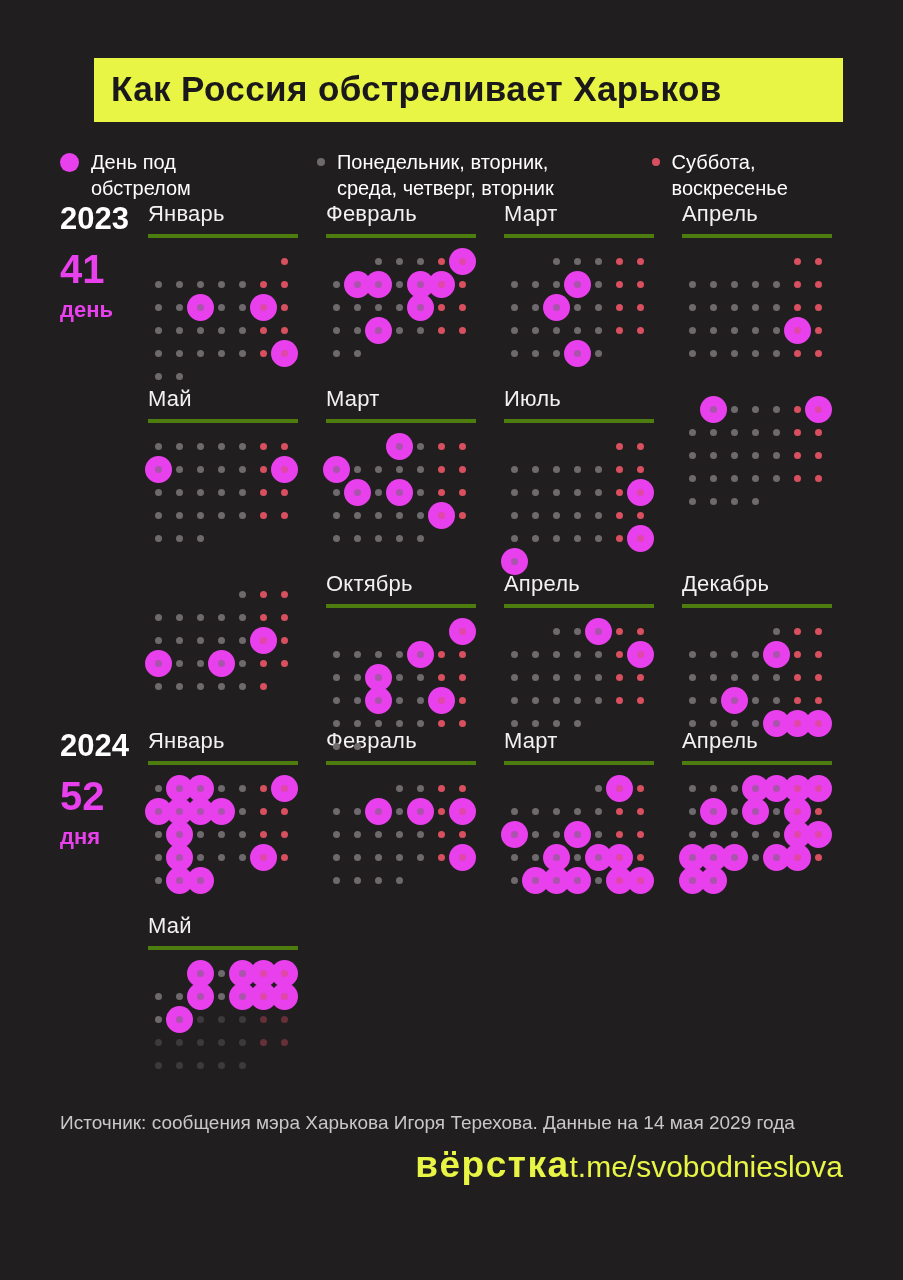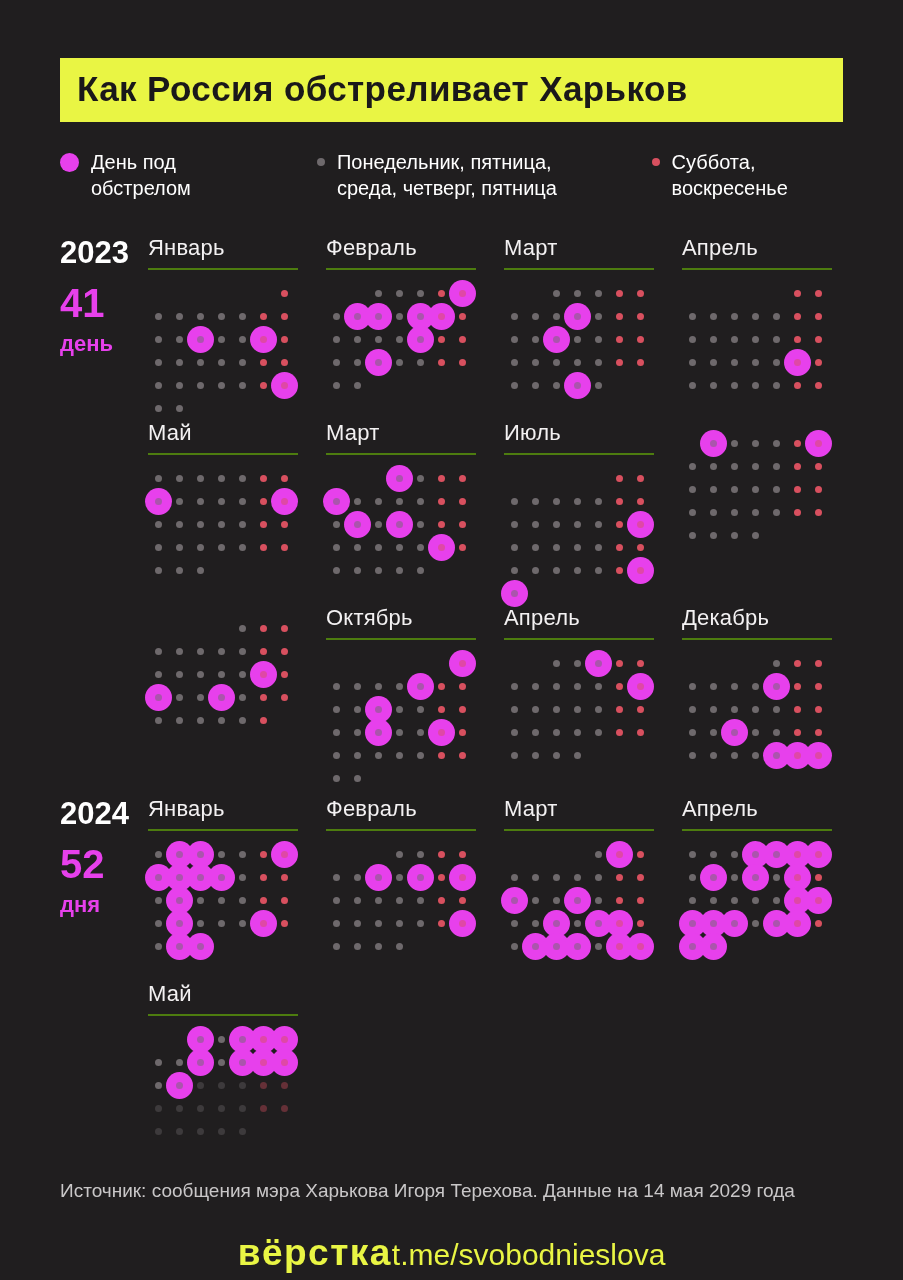--- a/index.html
+++ b/index.html
@@ -9,75 +9,76 @@
     background:var(--bg,#201e1f);
     font-family:"Liberation Sans", sans-serif;
   }
   .page { padding:58px 60px 0; }
 
   .title-bar {
     background:var(--yellow,#e9f544);
     color:#1a181a;
     font-size:35px; font-weight:700; letter-spacing:.4px;
     padding:11px 17px 13px;
+    margin-left:34px;
   }
 
   .legend { display:flex; margin-top:27px; color:#ffffff; font-size:20px; line-height:26px;gap:47px; }
   .legend-item { display:flex; gap:12px; }
   .legend-item.li1 { width:242px; }
   .legend-item.li2 { width:338px; }
   .legend-text { max-width:235px; }
   .sw-big { flex:0 0 auto; width:19px; height:19px; border-radius:50%; background:var(--magenta,#e740ec); margin-top:4px; }
   .sw-small { flex:0 0 auto; width:8px; height:8px; border-radius:50%; margin-top:9px; margin-left:4px; }
   .sw-gray { background:var(--gray-dot,#6e696c); }
   .sw-red { background:var(--red-dot,#d8505f); }
 
-  .year-section { display:flex; margin-top:34px; }
+  .year-section { display:flex; }
   .year-col { width:88px; flex:0 0 auto; }
   .year-label { color:#ffffff; font-size:31px; font-weight:700; }
   .count-value { color:var(--magenta,#e740ec); font-size:40px; font-weight:700; line-height:56px; margin-top:4px; }
   .count-label { color:var(--magenta,#e740ec); font-size:22px; font-weight:700; }
 
   .months-grid {
     display:grid; grid-template-columns:repeat(4,150px);
     column-gap:28px; row-gap:28px; grid-auto-rows:157px;
   }
   .month-name {
     color:#f3f1f2; font-size:22px; letter-spacing:.2px;
-    padding-bottom:7px; border-bottom:2px solid #4d7c0f;
+    padding-bottom:7px; border-bottom:4px solid #4d7c0f;
   }
   .dots { margin-top:12px; display:grid; grid-template-columns:repeat(7,21px); grid-auto-rows:23px; }
   .cell { position:relative; }
   .dot { position:absolute; left:7px; top:8px; width:7px; height:7px; border-radius:50%; background:var(--gray-dot,#6e696c); }
   .weekend .dot { background:var(--red-dot,#d8505f); }
   .big { position:absolute; left:-3px; top:-2px; width:27px; height:27px; border-radius:50%; background:var(--magenta,#e740ec); }
   .shelled .dot { opacity:.5; }
   .faded .dot { opacity:.38; }
 
   .footer { margin-top:42px; }
   .source { color:#c9c7c8; font-size:19px; }
-  .footer-row { display:flex; justify-content:center; align-items:baseline; margin-top:30px; }
+  .footer-row { display:flex; justify-content:flex-end; align-items:baseline; margin-top:10px; }
   .logo { color:var(--yellow,#e9f544); font-size:37px; font-weight:700; letter-spacing:1.5px; }
   .link { color:var(--yellow,#e9f544); font-size:30px; }
 </style>
 </head>
 <body>
 
 <div class="page">
 
   <div class="title-bar">Как Россия обстреливает Харьков</div>
 
   <div class="legend">
     <div class="legend-item li1">
       <span class="sw-big"></span>
       <span class="legend-text">День под обстрелом</span>
     </div>
     <div class="legend-item li2">
       <span class="sw-small sw-gray"></span>
-      <span class="legend-text">Понедельник, пятница, среда, четверг, пятница</span>
+      <span class="legend-text">Понедельник, вторник, среда, четверг, вторник</span>
     </div>
     <div class="legend-item li3">
       <span class="sw-small sw-red"></span>
       <span class="legend-text">Суббота, воскресенье</span>
     </div>
   </div>
 
   <main>
       <section class="year-section">
         <div class="year-col">

